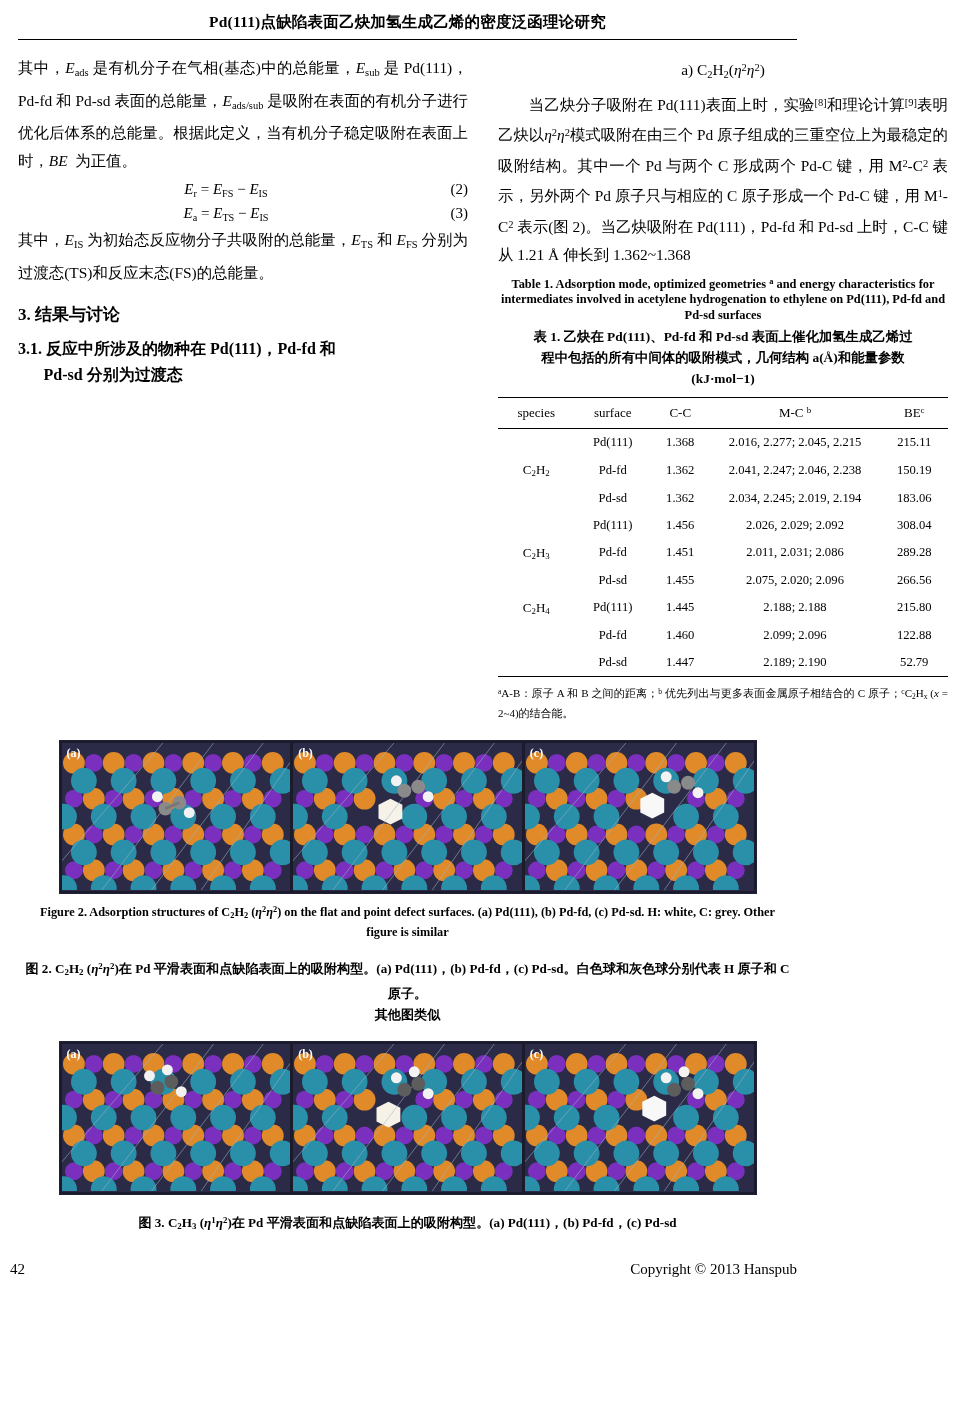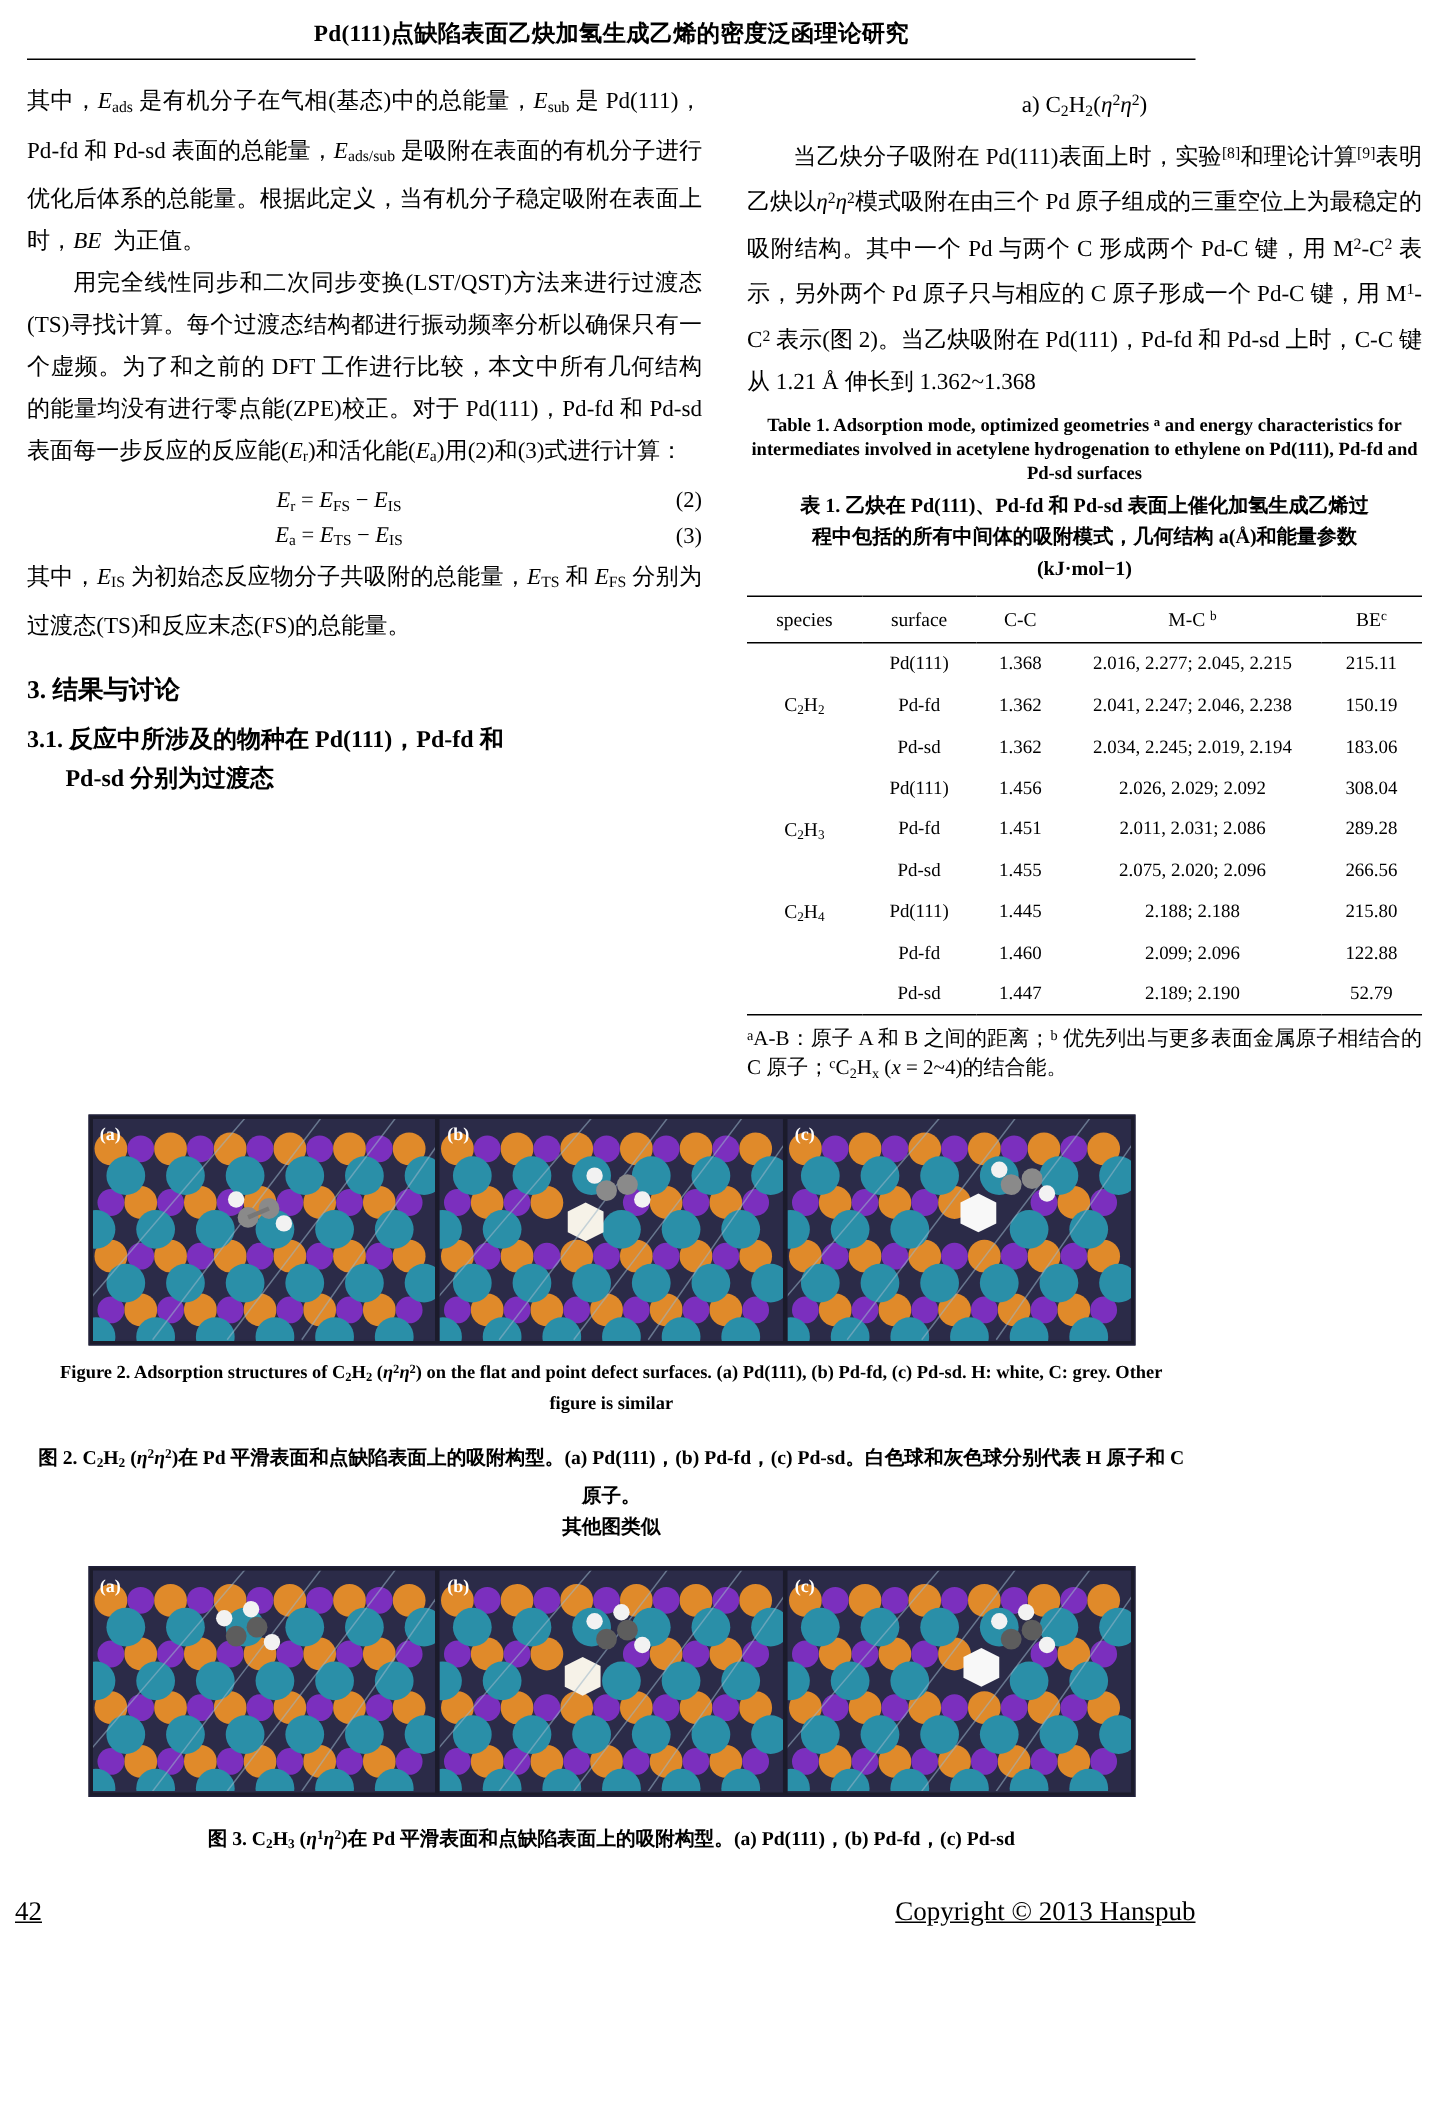--- a/index.html
+++ b/index.html
@@ -106,21 +106,21 @@
   }
   table.data thead th {
     border-top: 1.6px solid #000;
     border-bottom: 1px solid #000;
     padding: 7px 2px 7px 2px;
     font-size: 13px;
   }
   table.data tbody tr.last td { border-bottom: 1.6px solid #000; }
   td.species { font-size: 13px; }
   .tnote {
-    font-size: 14px;
+    font-size: 11px;
     line-height: 17px;
     margin-top: 6px;
     text-align: justify;
   }
   
   .figwrap { padding: 0 18px; box-sizing: border-box; }
   .fig-img {
     margin: 0 auto;
     width: 692px;
     height: 148px;
@@ -160,24 +160,23 @@
     text-align: center;
     line-height: 21px;
     margin-top: 15px;
   }
   
   .footer {
     display: flex;
     justify-content: space-between;
     align-items: center;
     padding: 10px 18px 10px 10px;
-    font-size: 18px;
+    font-size: 15px;
     box-sizing: border-box;
     margin-top: 14px;
-    text-decoration: underline;
   }
   .footer .pg { font-family: "Liberation Serif", serif; }
   .footer .cr { font-family: "Liberation Serif", serif; }
 </style>
 </head>
 <body>
 
 <div class="page">
 
   <div class="runhead">Pd(111)点缺陷表面乙炔加氢生成乙烯的密度泛函理论研究</div>
@@ -185,23 +184,20 @@
 
   <div class="columns">
 
     <div class="col">
 
       <p class="cn">
         其中，<i>E</i><sub>ads</sub> 是有机分子在气相(基态)中的总能量，<i>E</i><sub>sub</sub>
         是 Pd(111)，Pd-fd 和 Pd-sd 表面的总能量，<i>E</i><sub>ads/sub</sub> 是吸附在表面的有机分子进行优化后体系的总能量。根据此定义，当有机分子稳定吸附在表面上时，<i>BE</i>&nbsp; 为正值。
       </p>
 
-      <p class="cn indent">
-        用完全线性同步和二次同步变换(LST/QST)方法来进行过渡态(TS)寻找计算。每个过渡态结构都进行振动频率分析以确保只有一个虚频。为了和之前的 DFT 工作进行比较，本文中所有几何结构的能量均没有进行零点能(ZPE)校正。对于 Pd(111)，Pd-fd 和 Pd-sd 表面每一步反应的反应能(<i>E</i><sub>r</sub>)和活化能(<i>E</i><sub>a</sub>)用(2)和(3)式进行计算：
-      </p>
 
       <div class="eq-row">
         <span class="eq-body">
           <i>E</i><sub>r</sub> = <i>E</i><sub>FS</sub> − <i>E</i><sub>IS</sub>
         </span>
         <span class="eq-num">(2)</span>
       </div>
 
       <div class="eq-row">
         <span class="eq-body">

